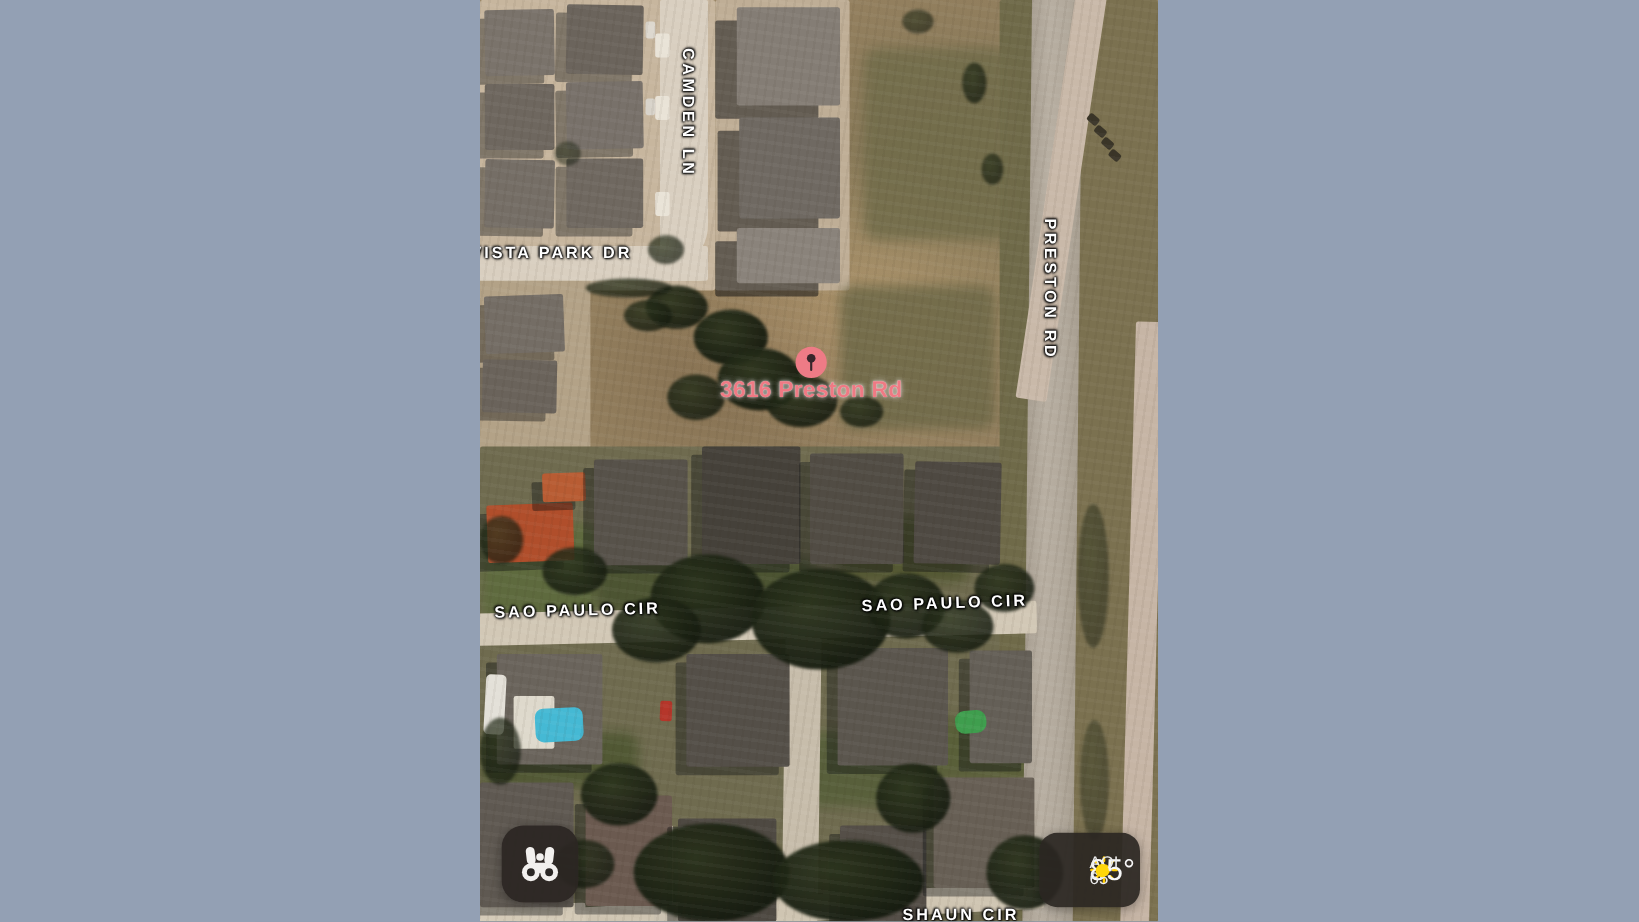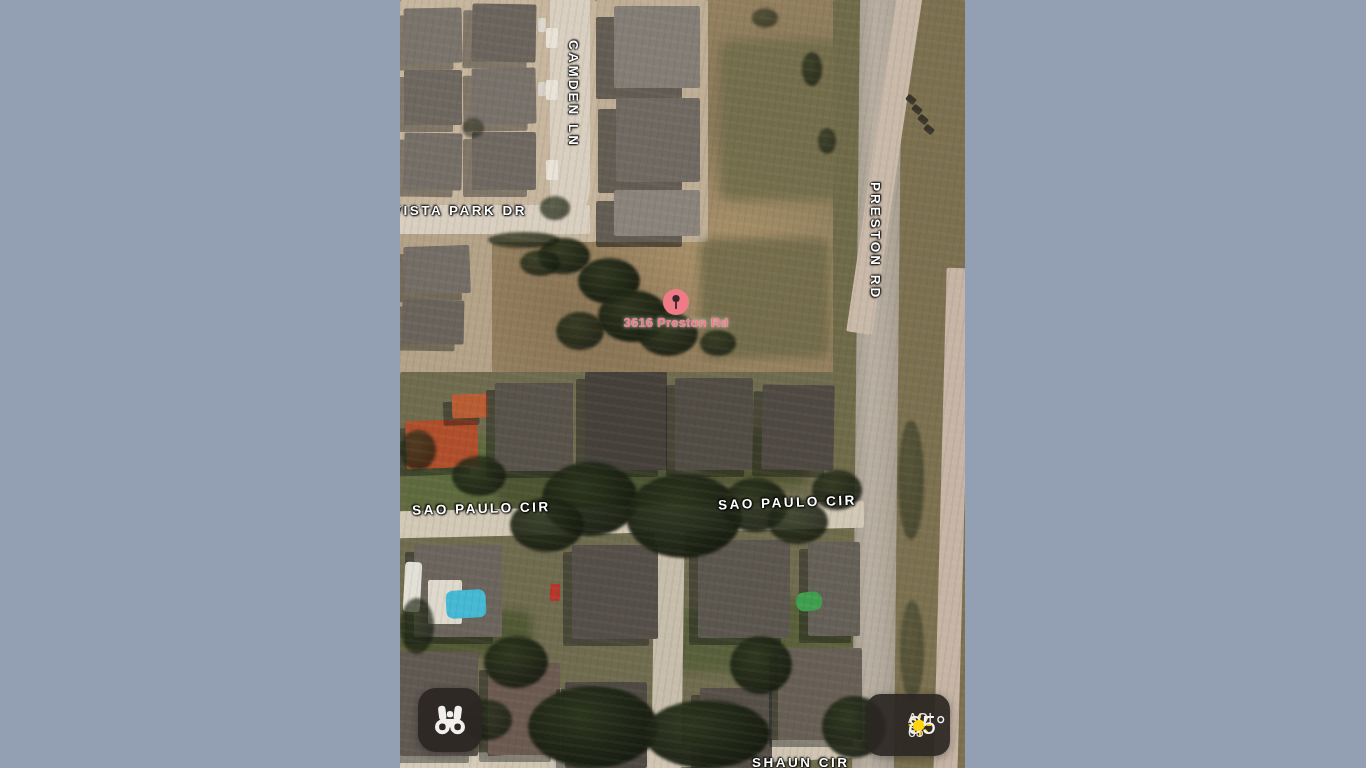--- a/index.html
+++ b/index.html
@@ -26,21 +26,21 @@
       repeating-linear-gradient(8deg, rgba(255,255,255,.03) 0 3px, rgba(0,0,0,0) 3px 9px);
   }
   .lbl{
     color:#fff;font-weight:700;font-size:13.5px;letter-spacing:2.5px;white-space:nowrap;
     text-shadow:0 0 2px #000,0 0 2px #000,1px 1px 2px rgba(0,0,0,.9),-1px -1px 2px rgba(0,0,0,.9);
   }
   .lbl-v{writing-mode:vertical-rl;letter-spacing:3px;}
   .pin-wrap{left:262px;top:288px;width:28px;height:28px;}
   .pin-label{
     left:276px;top:315px;transform:translateX(-50%);
-    color:#ef7a84;font-size:13px;font-weight:700;letter-spacing:.2px;white-space:nowrap;
+    color:#ef7a84;font-size:19px;font-weight:700;letter-spacing:.2px;white-space:nowrap;
     text-shadow:0 0 4px rgba(255,255,255,.9),0 0 1px rgba(255,255,255,.8),0 1px 3px rgba(90,40,40,.35);
   }
   .btn-look{
     left:18px;top:688px;width:64px;height:64px;border-radius:18px;
     background:rgba(43,38,34,.93);box-shadow:0 2px 10px rgba(0,0,0,.35);
     display:flex;align-items:center;justify-content:center;cursor:pointer;
   }
   .btn-look svg{position:static;}
   .weather{
     left:466px;top:694px;width:84px;height:62px;border-radius:15px;

